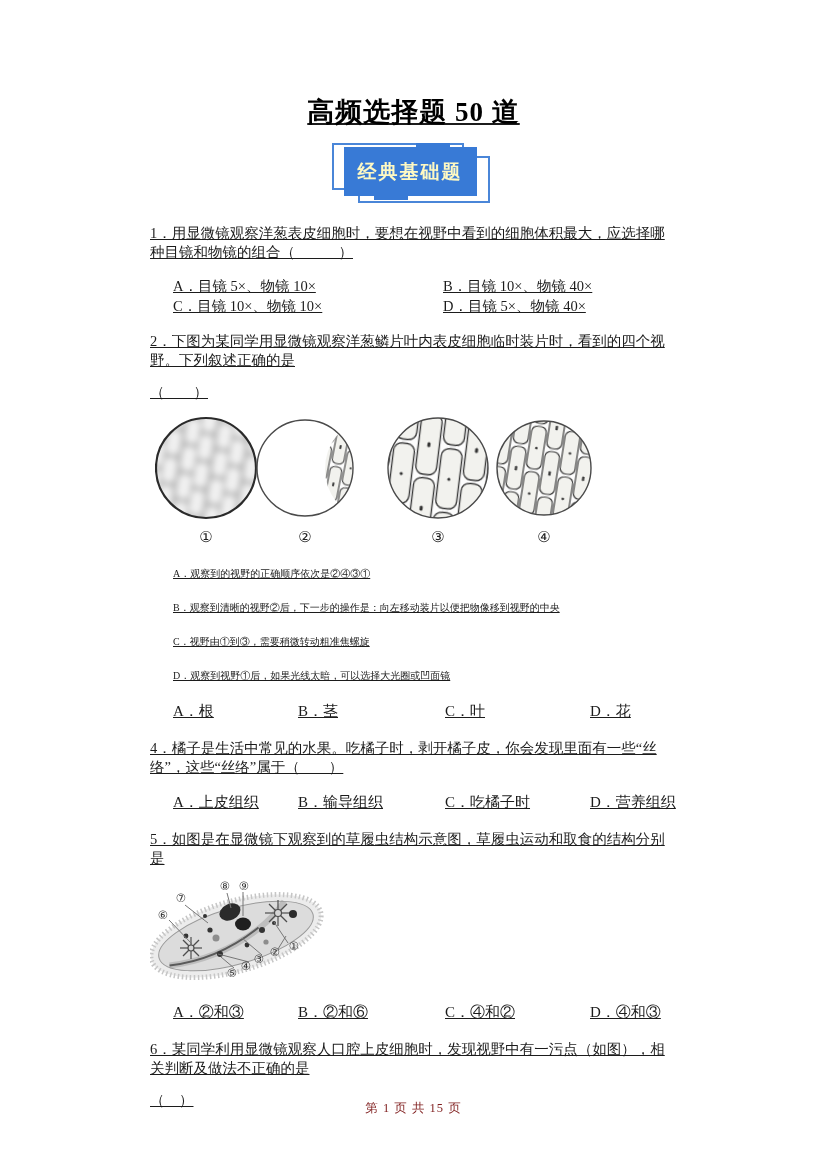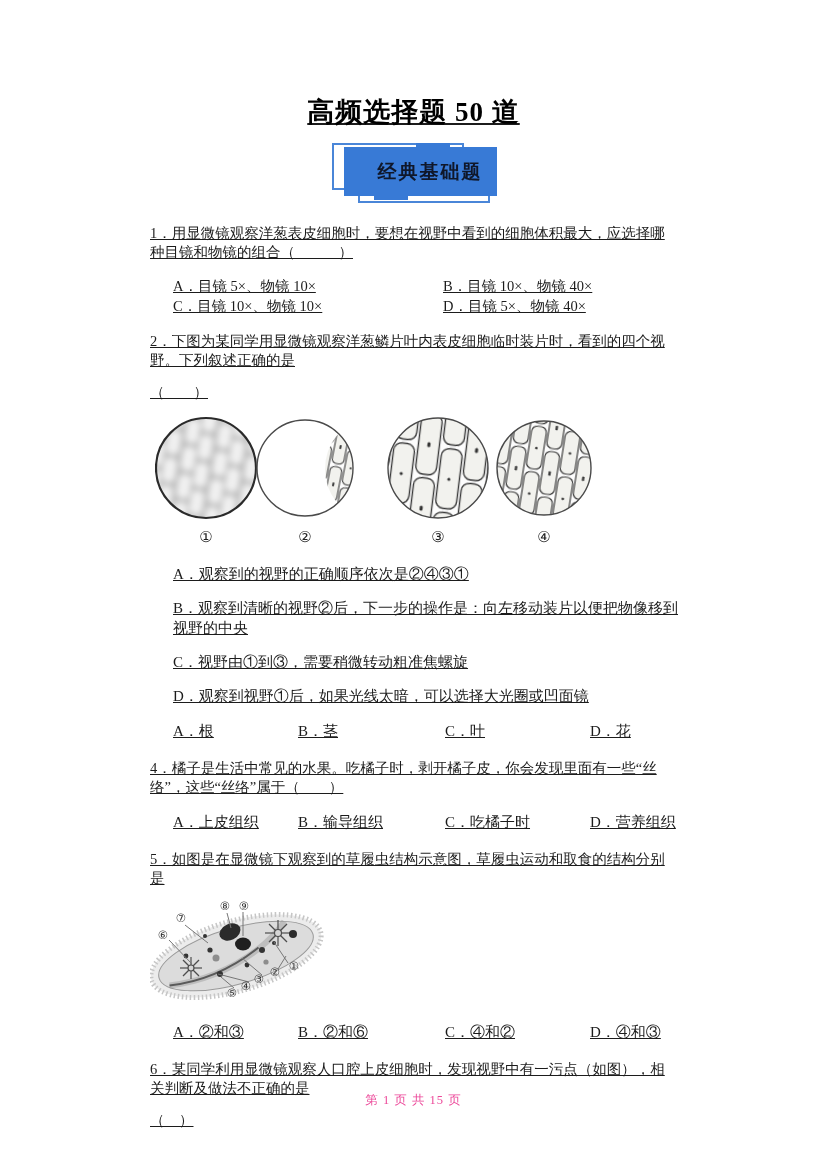--- a/index.html
+++ b/index.html
@@ -20,50 +20,50 @@
   
   .badge-wrap { position:relative; width:160px; height:58px; margin:17px auto 0; }
   .badge-back1, .badge-back2 {
     position:absolute; width:132px; height:47px;
     background:#ffffff; border:2px solid #4a86d8; box-sizing:border-box;
   }
   .badge-back1 { left:-2px; top:-4px; }
   .badge-back2 { left:24px; top:9px; }
   .badge-front {
     position:absolute; left:10px; top:0; width:133px; height:49px;
-    background:#387ad6; color:#0f172a; z-index:2;
+    background:#387ad6; color:#fef9c3; z-index:2;
     display:flex; align-items:center; justify-content:center;
     font-family:"Liberation Sans","DejaVu Sans",sans-serif;
-    font-size:19px; font-weight:bold; letter-spacing:2px;padding-left:20px;
+    font-size:19px; font-weight:bold; letter-spacing:2px;
   }
   .badge-tab { position:absolute; background:#387ad6; z-index:3; }
   .badge-tab.top { left:82px; top:-4px; width:34px; height:8px; }
   .badge-tab.bottom { left:40px; top:45px; width:34px; height:8px; }
 
   .q-text { margin:19px 0 0; font-size:14.5px; line-height:19px; }
   .paren-line { margin:13px 0 0; font-size:14.5px; }
 
   .opts2 {
     display:grid; grid-template-columns:270px 1fr; row-gap:2px;
     padding-left:23px; margin-top:15px; font-size:14.5px; line-height:18px;
   }
   .opts4 {
     display:grid; grid-template-columns:125px 147px 145px auto;
     padding-left:23px; margin-top:16px; font-size:15px; line-height:18px;
   }
-  .opt-line { margin:14px 0 0; padding-left:23px; font-size:15px; line-height:20px; }
+  .opt-line { margin:14px 0 0; padding-left:23px; font-size:10px; line-height:20px; }
 
   .fig1 { display:block; margin:9px 0 0 5px; }
   .fig2 { display:block; margin:6px 0 0 0; }
   .figlabel { font-size:15px; fill:#222; }
   .plabel { font-size:11.5px; fill:#333; }
 
   .footer {
-    position:absolute; left:0; right:0; bottom:60px;
-    text-align:center; font-size:12.5px; color:#ec4899; letter-spacing:1px;
+    position:absolute; left:0; right:0; bottom:52px;
+    text-align:center; font-size:12.5px; color:#7f1d1d; letter-spacing:1px;
   }
 </style>
 </head>
 <body>
 
 <div class="page">
 
   <h1 class="title">高频选择题 50 道</h1>
 
   <div class="badge-wrap">

